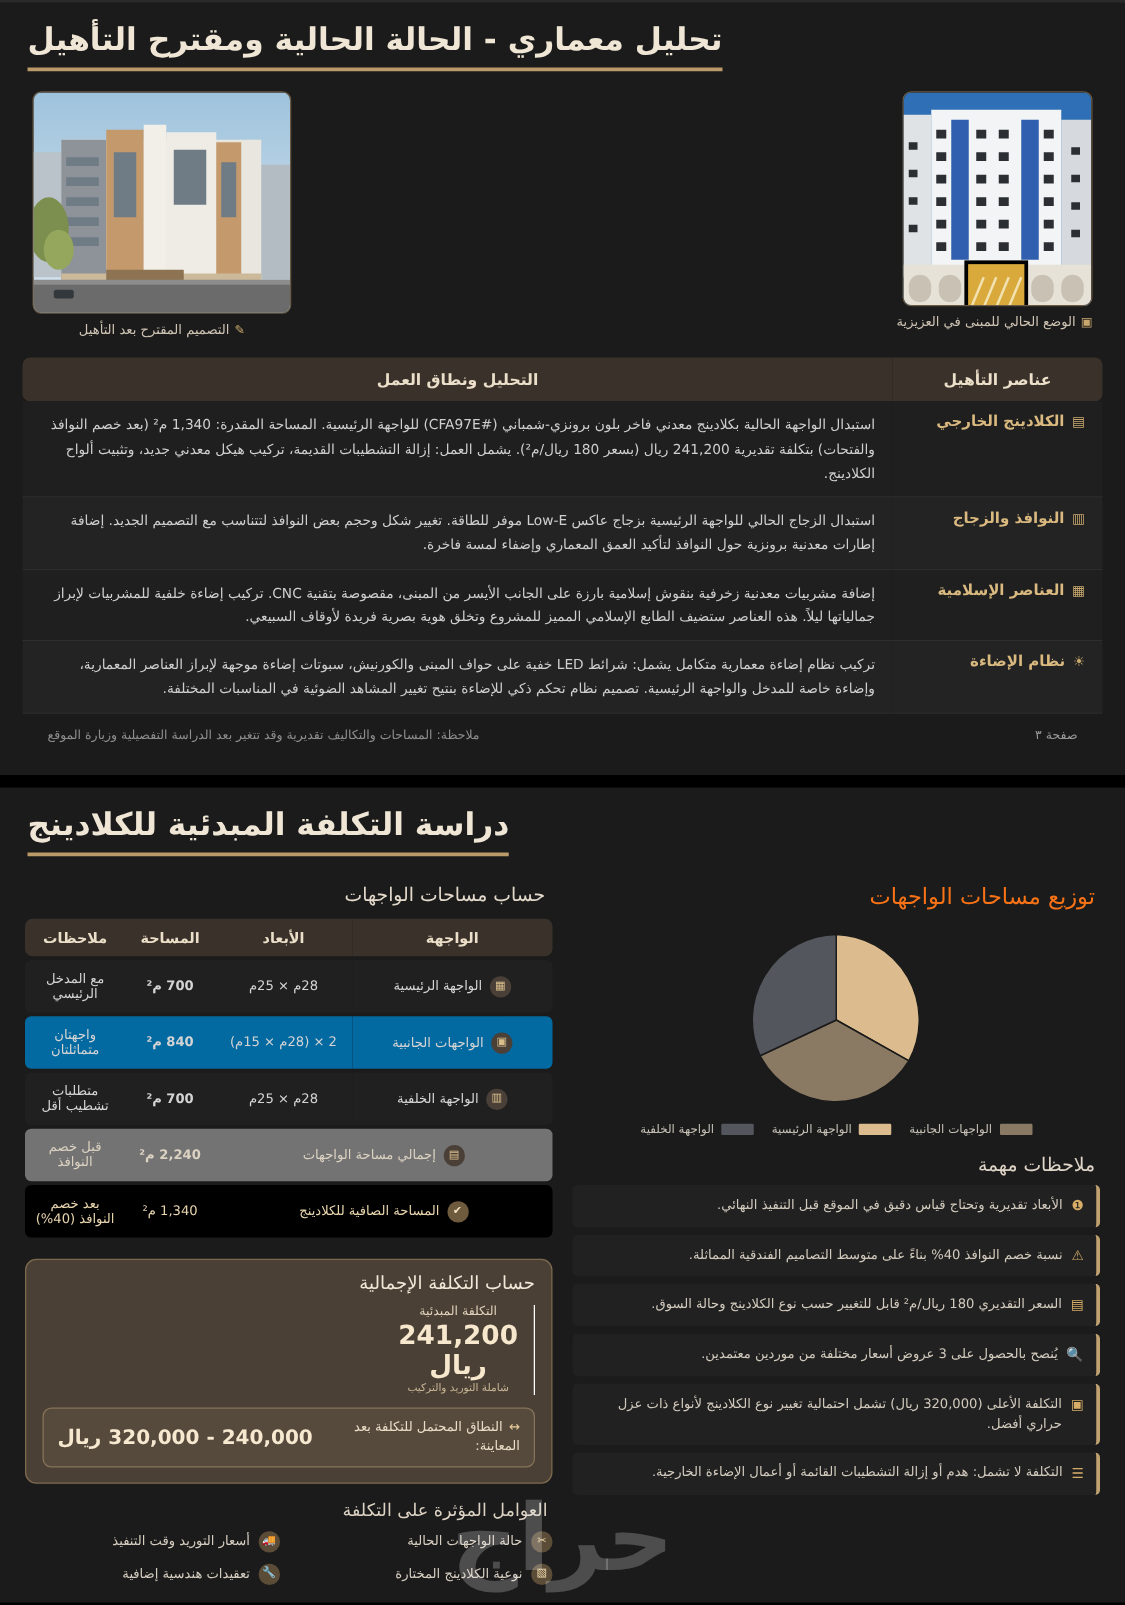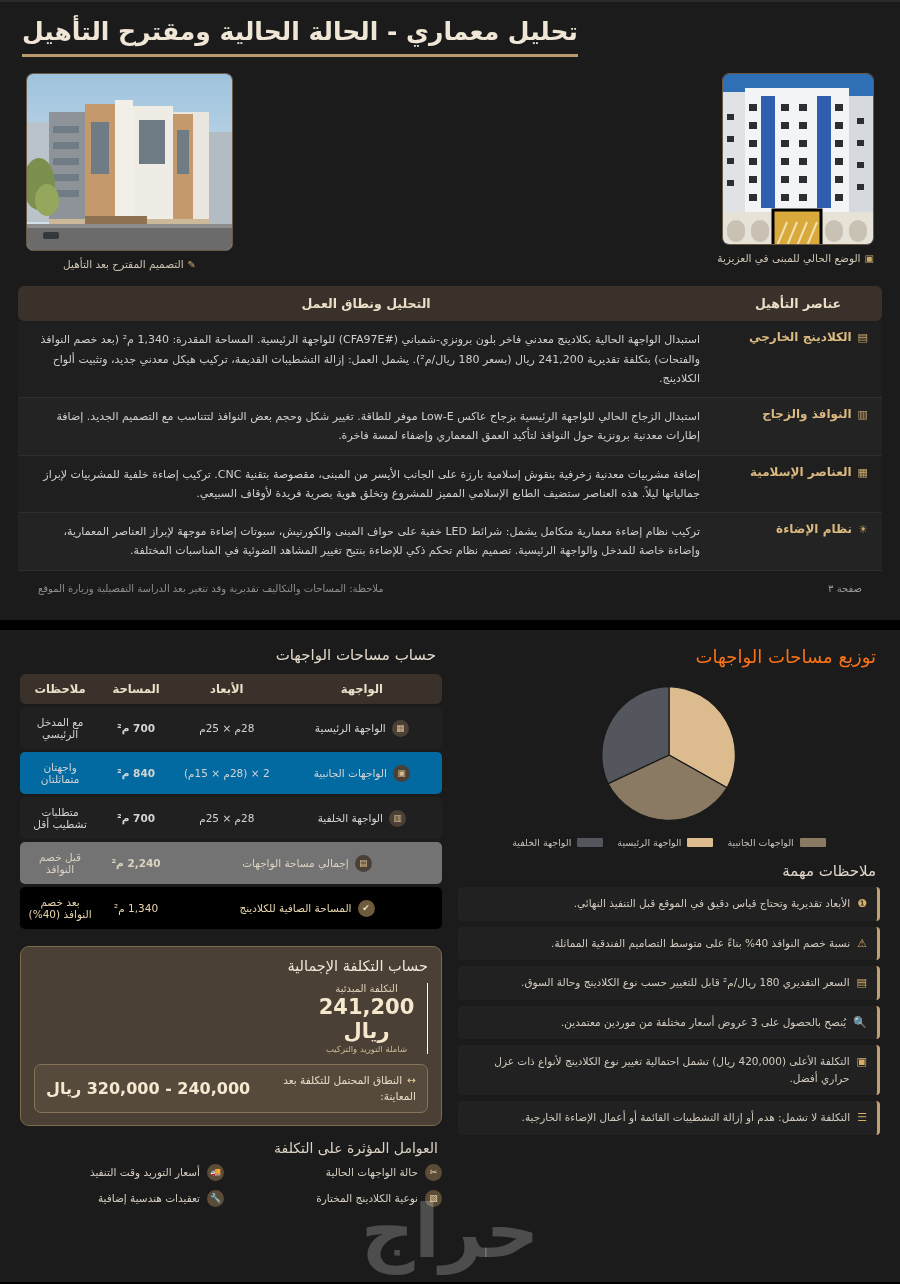--- a/index.html
+++ b/index.html
@@ -446,20 +446,23 @@
       <div class="foot-page">صفحة ٣</div>
       <div class="foot-note">ملاحظة: المساحات والتكاليف تقديرية وقد تتغير بعد الدراسة التفصيلية وزيارة الموقع</div>
     </div>
   </div>
 </div>
 
 <div class="page-gap"></div>
 
 <div class="page page-2">
 
+  <div class="sec-title-wrap">
+    <div class="sec-title sec-title-2">دراسة التكلفة المبدئية للكلادينج</div>
+  </div>
 
   <div class="cols">
 
     <div class="col">
 
       <div class="chart-title">توزيع مساحات الواجهات</div>
 
       <div class="pie-wrap">
         <svg width="152" height="152" viewBox="0 0 100 100">
 
@@ -498,21 +501,21 @@
         <div class="note">
           <span class="nicon">▤</span>
           <span class="ntext">السعر التقديري 180 ريال/م² قابل للتغيير حسب نوع الكلادينج وحالة السوق.</span>
         </div>
         <div class="note">
           <span class="nicon">🔍</span>
           <span class="ntext">يُنصح بالحصول على 3 عروض أسعار مختلفة من موردين معتمدين.</span>
         </div>
         <div class="note">
           <span class="nicon">▣</span>
-          <span class="ntext">التكلفة الأعلى (420,000 ريال) تشمل احتمالية تغيير نوع الكلادينج لأنواع ذات عزل حراري أفضل.</span>
+          <span class="ntext">التكلفة الأعلى (320,000 ريال) تشمل احتمالية تغيير نوع الكلادينج لأنواع ذات عزل حراري أفضل.</span>
         </div>
         <div class="note">
           <span class="nicon">☰</span>
           <span class="ntext">التكلفة لا تشمل: هدم أو إزالة التشطيبات القائمة أو أعمال الإضاءة الخارجية.</span>
         </div>
       </div>
     </div>
 
     <div class="col">
 

